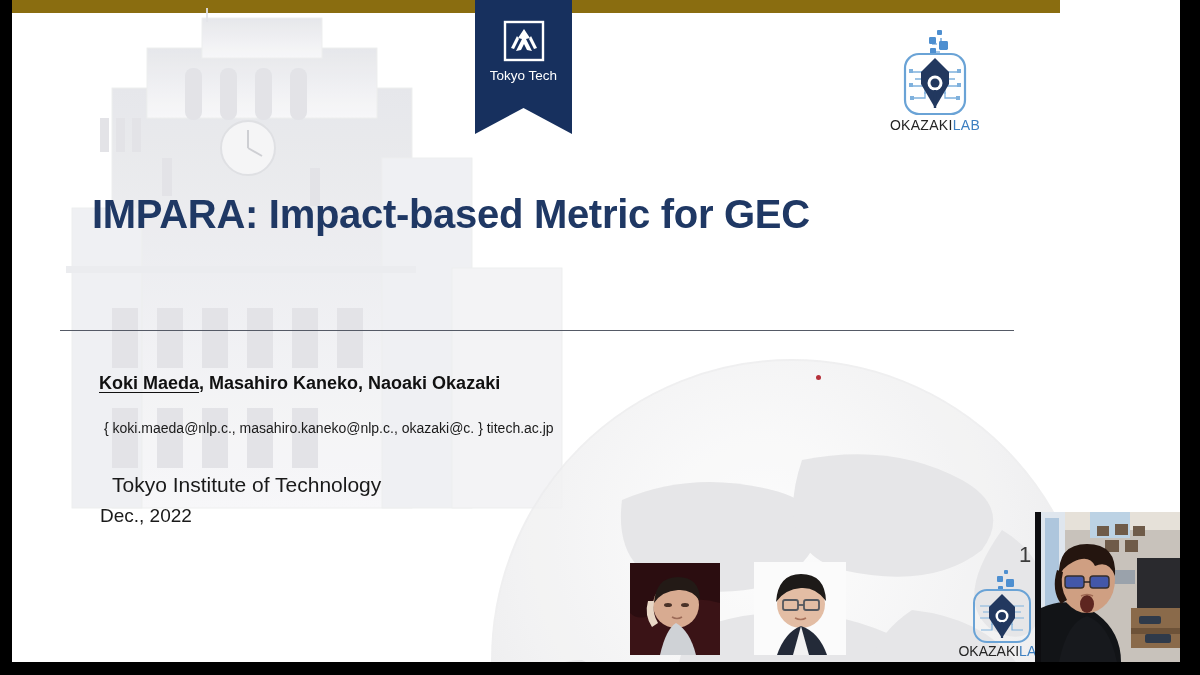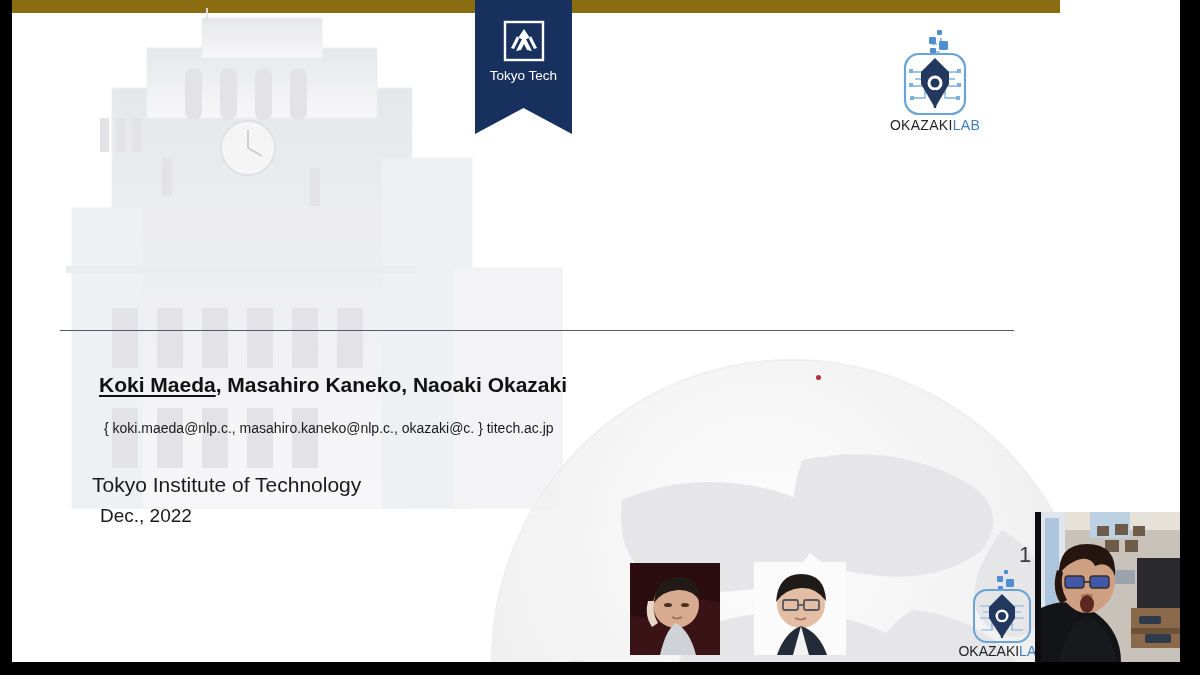--- a/index.html
+++ b/index.html
@@ -62,32 +62,32 @@
   }
 
   #divider {
     position: absolute; left: 48px; top: 330px;
     width: 954px; height: 1px; background: #555a66;
   }
 
   
   #authors {
     position: absolute; left: 87px; top: 373px;
-    font-size: 21px; font-weight: bold; color: #111;
+    font-size: 18px; font-weight: bold; color: #111;
     white-space: nowrap;
   }
   #authors .underlined { text-decoration: underline; text-underline-offset: 3px; }
 
   #emails {
     position: absolute; left: 92px; top: 420px;
     font-size: 14px; color: #1a1a1a; white-space: nowrap;
   }
 
   #affiliation {
-    position: absolute; left: 80px; top: 473px;
+    position: absolute; left: 100px; top: 473px;
     font-size: 21px; color: #1a1a1a; white-space: nowrap;
   }
   #date {
     position: absolute; left: 88px; top: 505px;
     font-size: 19px; color: #1a1a1a; white-space: nowrap;
   }
 
   
   #page-number {
     position: absolute; left: 1007px; top: 542px;
@@ -224,20 +224,21 @@
         <circle cx="50" cy="55" r="7.5" fill="#ffffff"></circle>
         <circle cx="50" cy="55" r="4.5" fill="#22385f"></circle>
         <path d="M50 62 L50 80" stroke="#22385f" stroke-width="2.4"></path>
       </g>
       <text x="50" y="102" text-anchor="middle" font-family="Liberation Sans, sans-serif" font-size="14" font-weight="400" letter-spacing="0.3">
         <tspan fill="#242424">OKAZAKI</tspan><tspan fill="#3d7fc1">LAB</tspan>
       </text>
     </svg>
 
     <div id="title-block">
+      <div class="title-line">IMPARA: Impact-based Metric for GEC</div>
     </div>
 
     <div id="divider"></div>
 
     <div id="authors"><span class="underlined">Koki Maeda</span><span>, Masahiro Kaneko, Naoaki Okazaki</span></div>
     <div id="emails">{ koki.maeda@nlp.c., masahiro.kaneko@nlp.c., okazaki@c. } titech.ac.jp</div>
     <div id="affiliation">Tokyo Institute of Technology</div>
     <div id="date">Dec., 2022</div>
 
     <div id="page-number">1</div>

